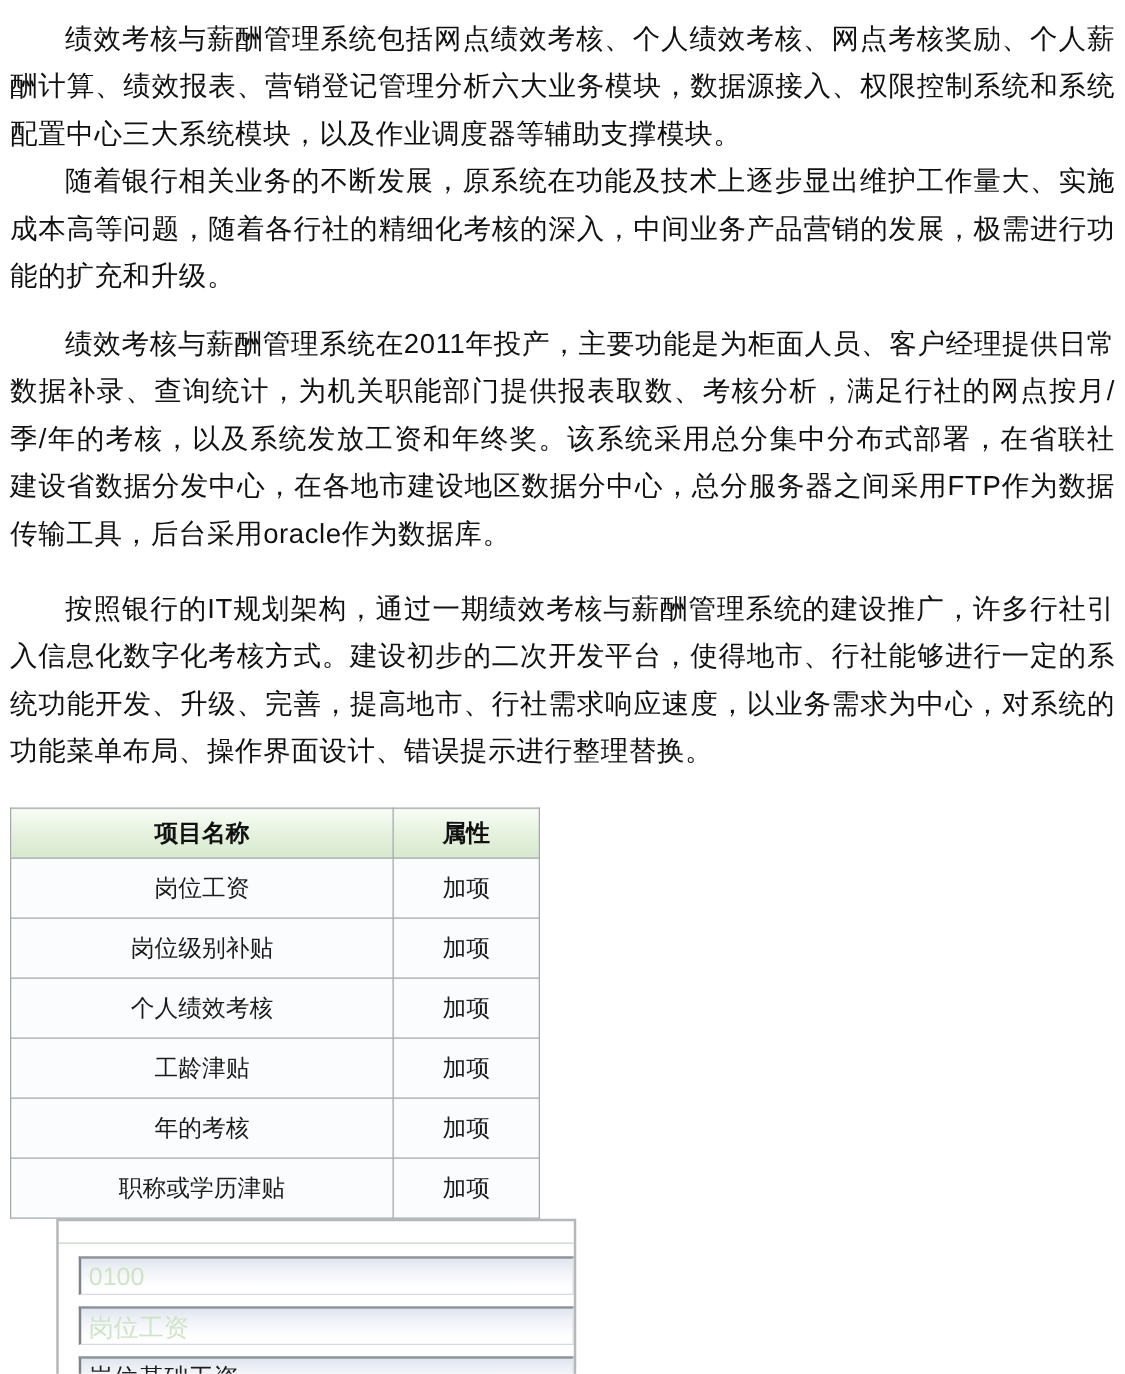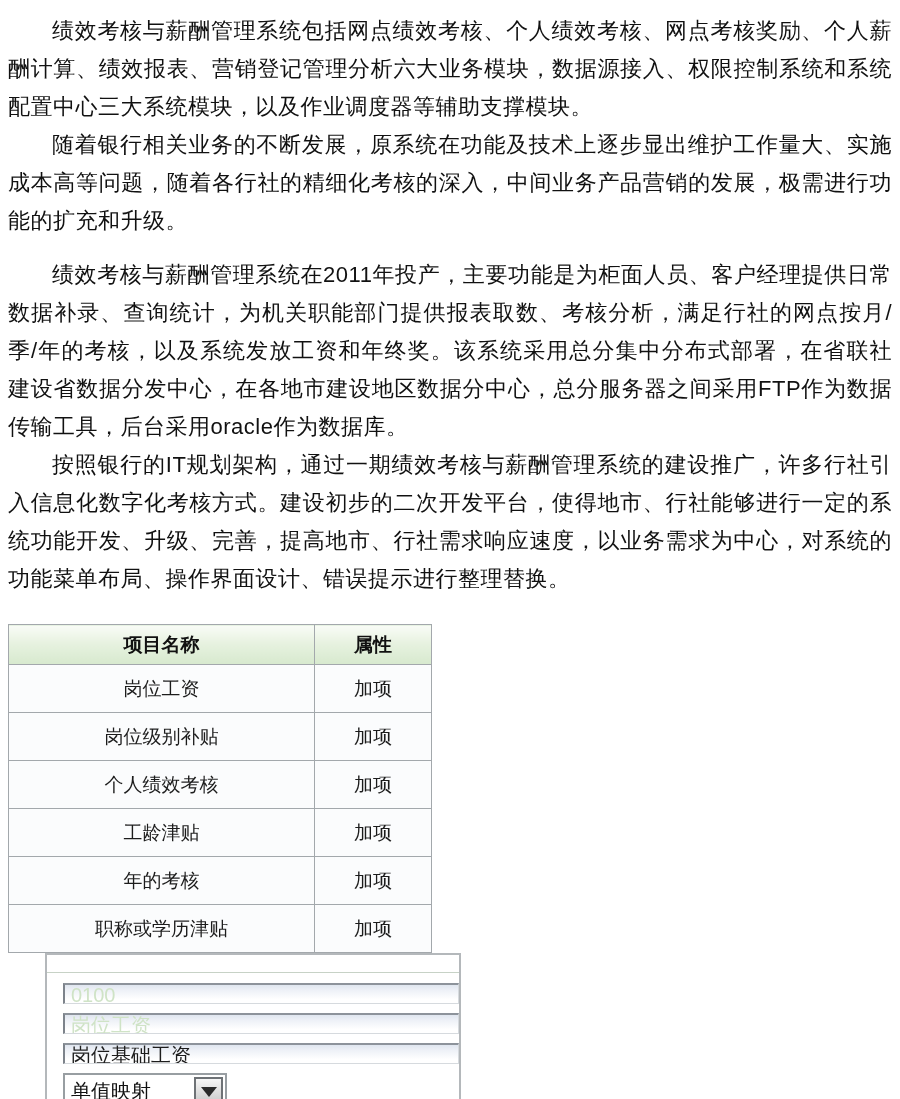--- a/index.html
+++ b/index.html
@@ -9,21 +9,21 @@
     -webkit-font-smoothing:antialiased;
   }
 
   
   .doc { padding:12px 8px 0 8px; }
   .doc p {
     margin:0; font-size:22px; line-height:38px; color:#111;
     text-align:justify; text-indent:2em; letter-spacing:0.5px;
   }
   .doc p.gap-md { margin-top:16px; }
-  .doc p.gap-lg { }
+  .doc p.gap-lg { margin-top:22px; }
 
   
   .bottom { display:flex; align-items:flex-start; margin:26px 0 0 8px;flex-direction:column; }
 
   
   .salary-table { border-collapse:collapse; width:423px; table-layout:fixed; }
   .salary-table col.c-name { width:306px; }
   .salary-table col.c-attr { width:117px; }
   .salary-table th {
     height:40px; box-sizing:border-box;
@@ -43,21 +43,21 @@
     width:416px; height:378px; box-sizing:border-box;
     margin-left:37px;
     border:2px solid #b4b8bb;
     background:linear-gradient(#ffffff 70%, #f2f6f8 100%);
   }
   .panel-top { height:17px; border-bottom:1px solid #c7d2c6; }
   .panel-body { padding-top:10px; }
 
   .fld-row { margin:0 0 9px 16px; }
   input.fld {
-    display:block; width:100%; height:21px; box-sizing:border-box;
+    display:block; width:100%; height:31px; box-sizing:border-box;
     border-style:solid;
     border-color:#8d939b #d6dade #d6dade #7d838b;
     border-width:2px 1px 1px 2px;
     background:linear-gradient(#e0e6ef 0%, #eef1f7 30%, #ffffff 80%);
     font-family:"Liberation Sans", sans-serif;
     font-size:20px; color:#1d1d1d; padding:2px 6px 0 6px;
     outline:none;
   }
   input.fld.readonly { color:#cfe3c6; }
 

